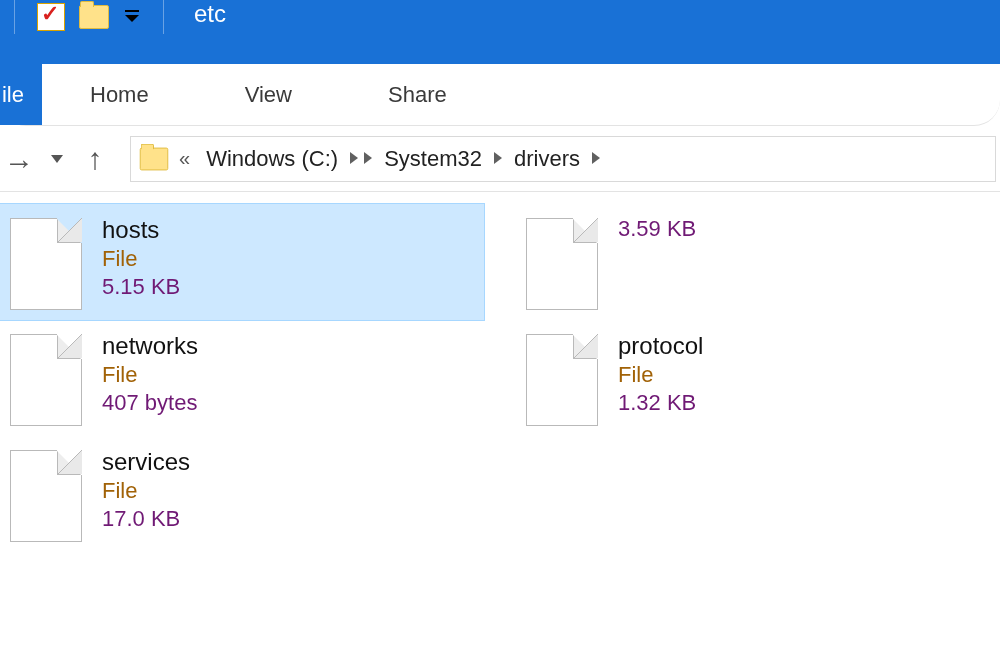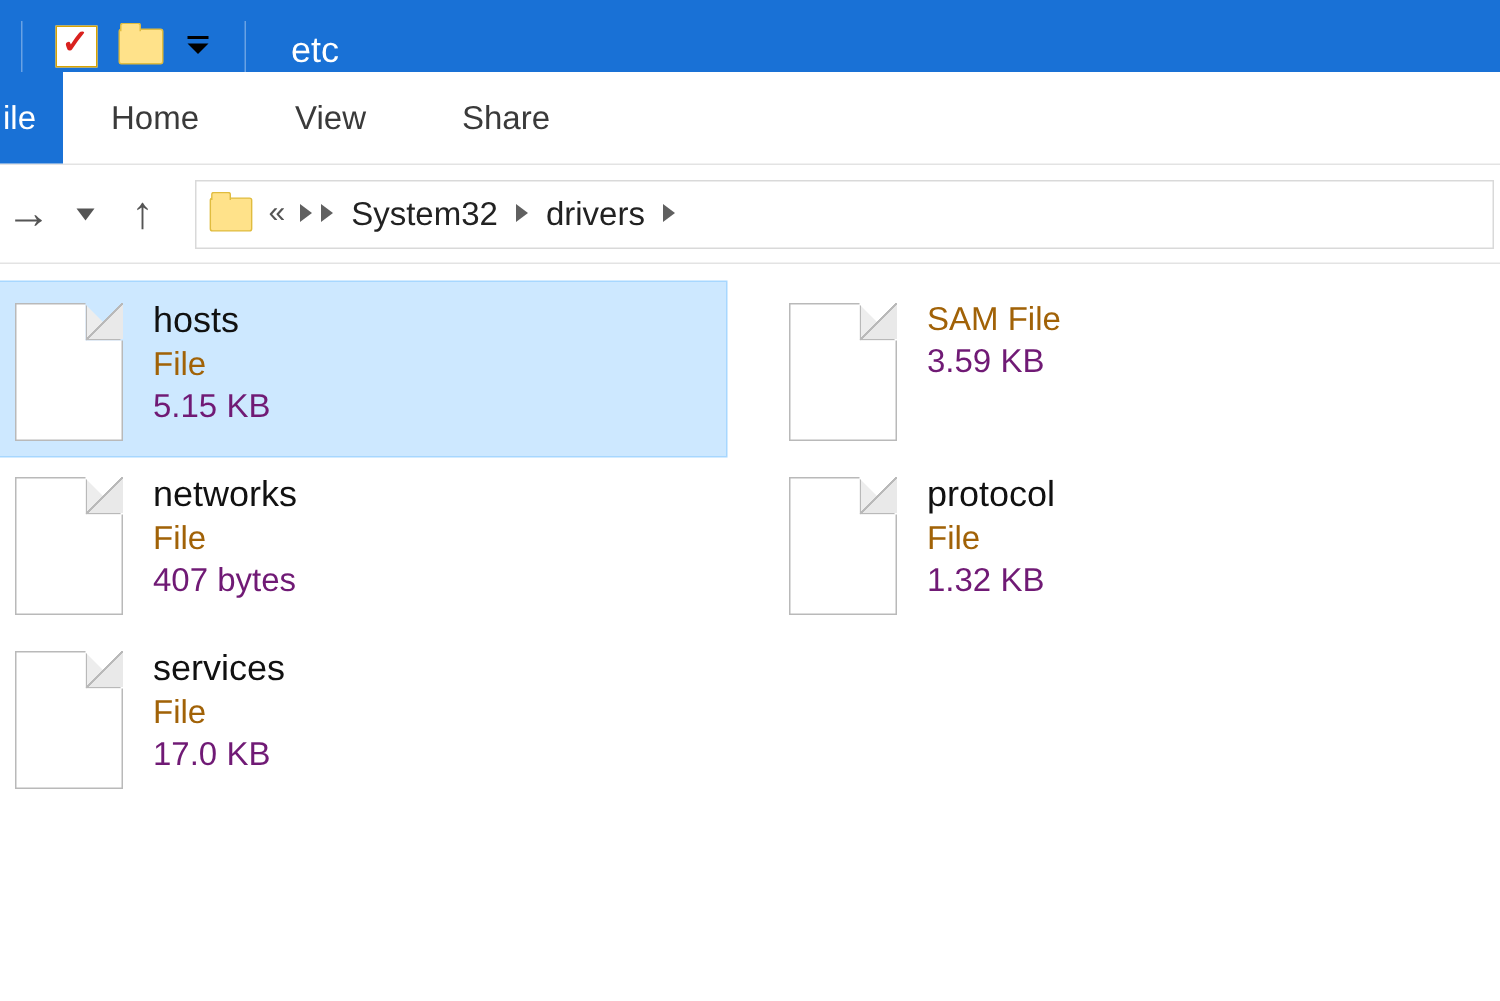--- a/index.html
+++ b/index.html
@@ -10,23 +10,23 @@
     width: 1000px;
     height: 667px;
     overflow: hidden;
     color: #1a1a1a;
   }
   .titlebar {
     background: #0a6ed1;
     background: #0962c8;
     background: #0a6cd6;
     background: #0a6ed6;
-    height: 48px;
-    display: flex;
-    align-items: flex-end;
+    height: 64px;
+    display: flex;
+    align-items: flex-start;
     padding-left: 6px;
     color: #fff;
   }
   .titlebar {
     background: #0a6ed8;
   }
   .titlebar {
     background: #0a6cdc;
   }
   .titlebar {
@@ -131,23 +131,24 @@
     font-size: 24px;
     font-weight: 400;
     color: #fff;
   }
 
   .ribbon-tabs {
     height: 62px;
     display: flex;
     align-items: stretch;
     border-bottom: 1px solid #e3e3e3;
+    border-radius: 26px;
   }
   .ribbon-tabs .tab {
-    padding: 0 32px;
+    padding: 0 48px;
     display: flex;
     align-items: center;
     font-size: 22px;
     color: #3a3a3a;
     cursor: pointer;
   }
   .ribbon-tabs .tab.file {
     background: #1971d6;
     color: #fff;
     padding: 0 18px 0 0;
@@ -295,20 +296,21 @@
   <div class="tab">Share</div>
 </div>
 
 <div class="addressbar">
   <span class="nav-btn nav-arrow-fwd"></span>
   <span class="nav-btn nav-chevron"></span>
   <span class="nav-btn nav-up"></span>
   <div class="addr-field">
     <span class="folder-icon-small"></span>
     <span class="crumb-prefix">«</span>
+    <span class="crumb">Windows (C:)</span>
     <span class="crumb-sep"></span>
     <span class="crumb-sep"></span>
     <span class="crumb">System32</span>
     <span class="crumb-sep"></span>
     <span class="crumb">drivers</span>
     <span class="crumb-sep"></span>
   </div>
 </div>
 
 <div class="content">
@@ -323,21 +325,20 @@
       <span class="type">File</span>
       <span class="size">5.15 KB</span>
     </div>
   </div>
   <div class="item">
     <div class="file-icon">
         <div class="cut"></div>
         <div class="corner"></div>
       </div>
     <div class="meta">
-      <span class="type">SAM File</span>
       <span class="size">3.59 KB</span>
     </div>
   </div>
 
   <div class="item">
     <div class="file-icon">
         <div class="cut"></div>
         <div class="corner"></div>
       </div>
     <div class="meta">

